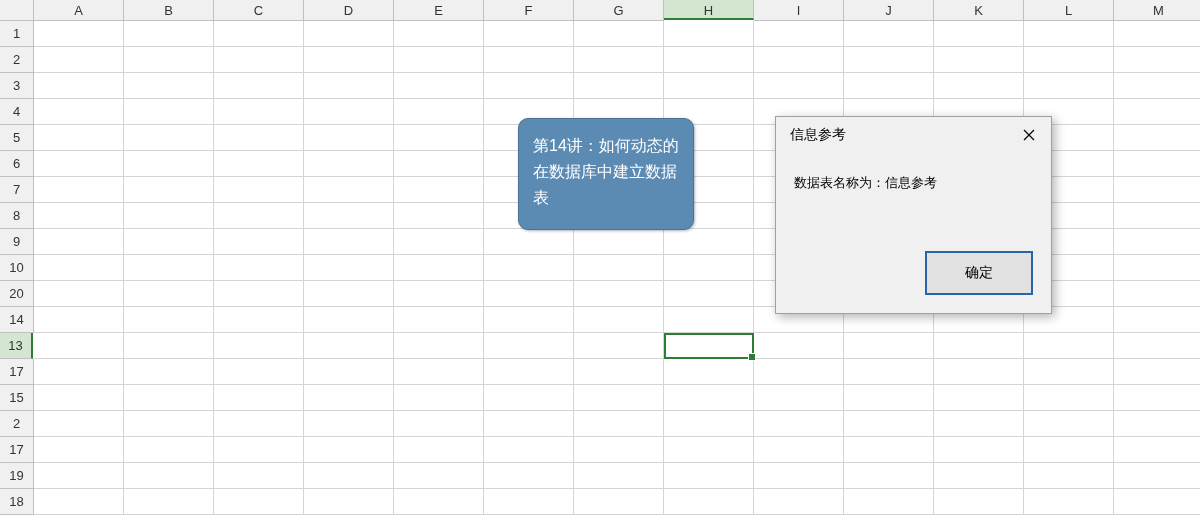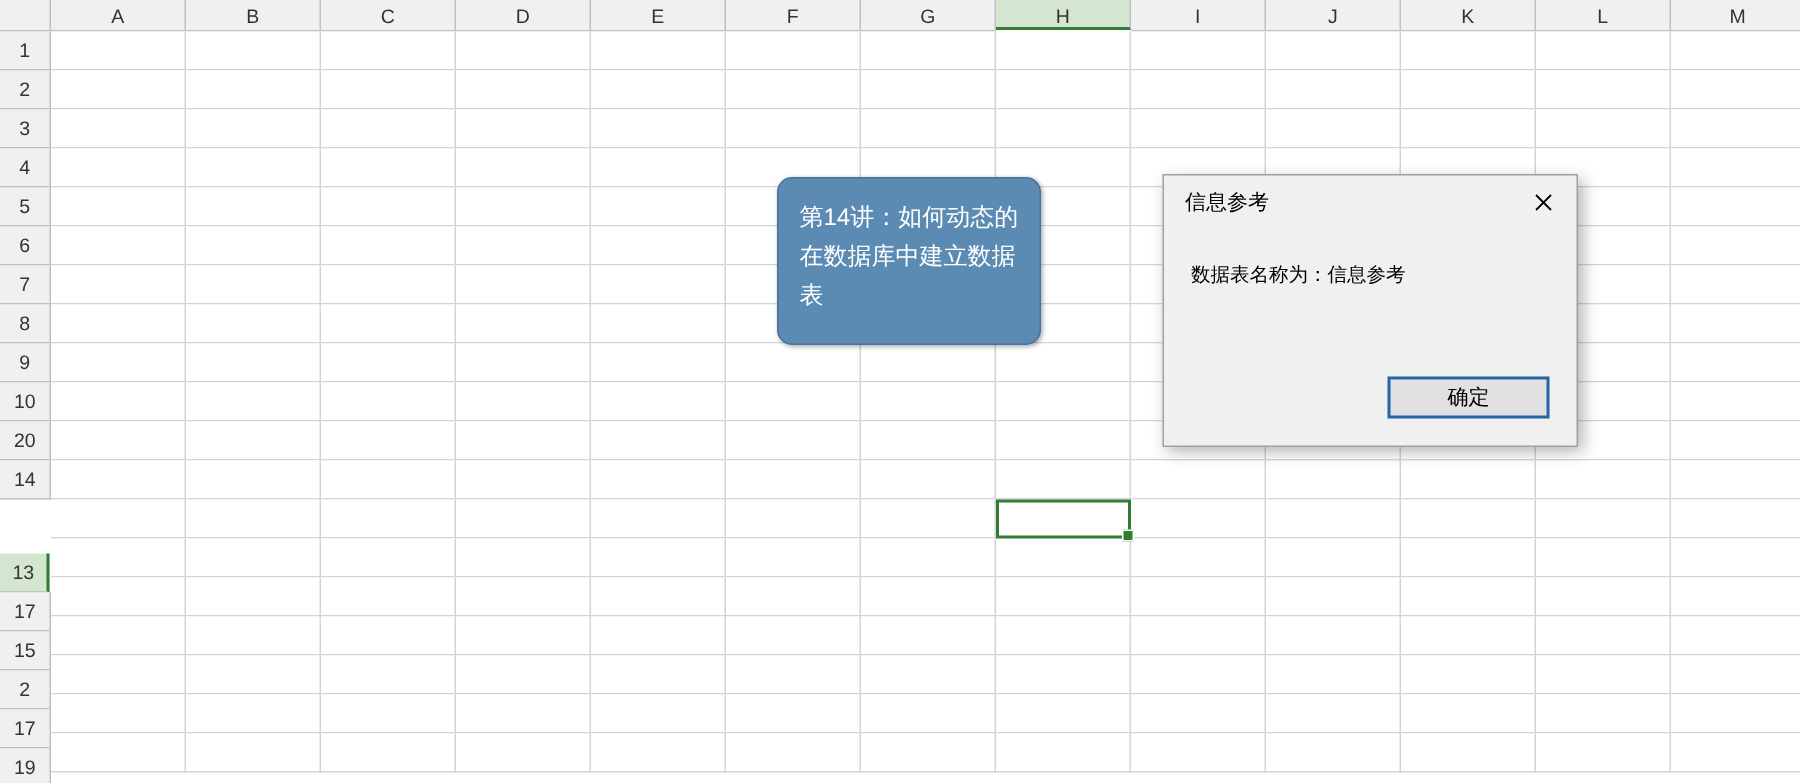--- a/index.html
+++ b/index.html
@@ -64,21 +64,20 @@
       border-bottom: 1px solid #c0c0c0;
       text-align: center;
       line-height: 26px;
       font-size: 13px;
       color: #333;
     }
     .row-header.selected {
       background: #d4e6d0;
       border-right: 2px solid #2e7d32;
       width: 33px;
-      margin-top: 36px;
     }
     .cells {
       position: absolute;
       top: 21px;
       left: 34px;
     }
     .cell-row {
       display: flex;
     }
     .cell {
@@ -156,21 +155,21 @@
       line-height: 20px;
       min-height: 90px;
     }
     .dialog-footer {
       display: flex;
       justify-content: flex-end;
       padding: 8px 18px 18px 18px;
     }
     .dialog-button {
       width: 108px;
-      height: 28px;
+      height: 44px;
       background: #e1e1e1;
       border: 2px solid #2666a8;
       font-size: 14px;
       cursor: pointer;
       display: flex;
       align-items: center;
       justify-content: center;
     }
   </style>
 </head>

